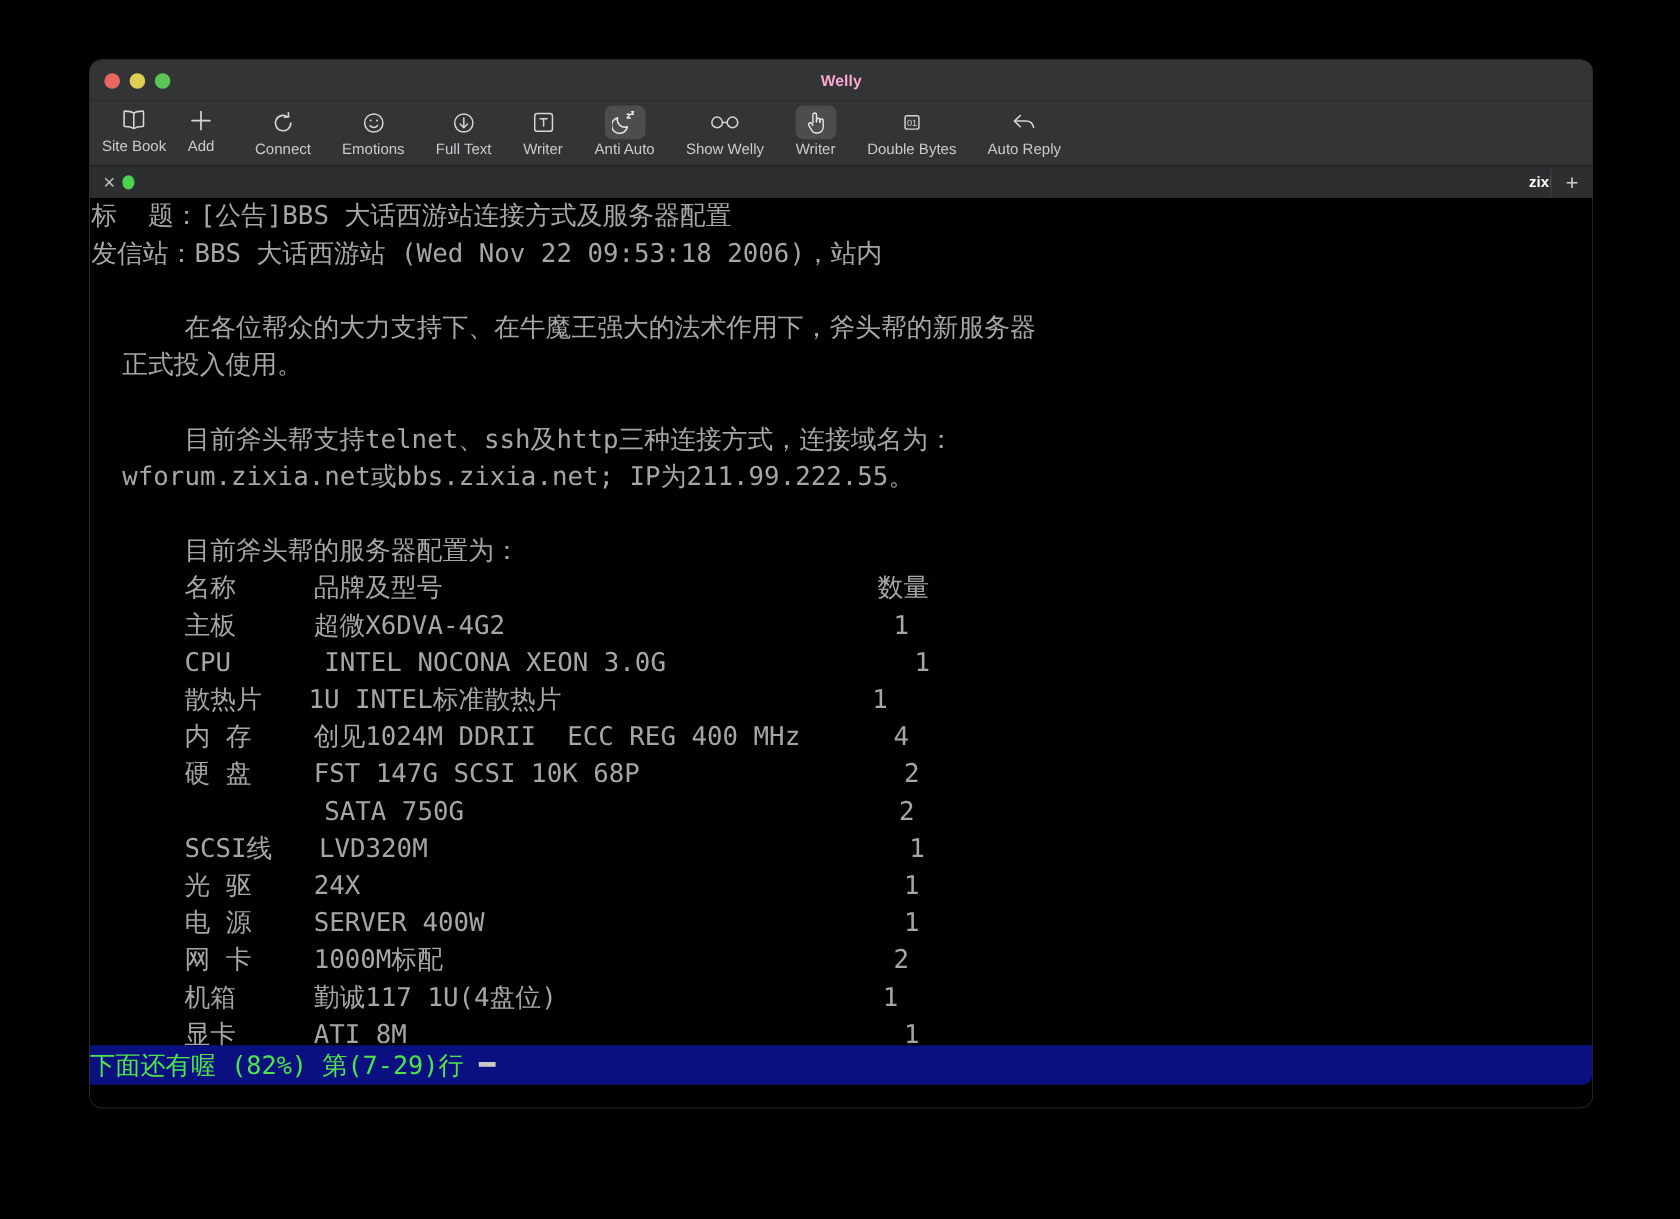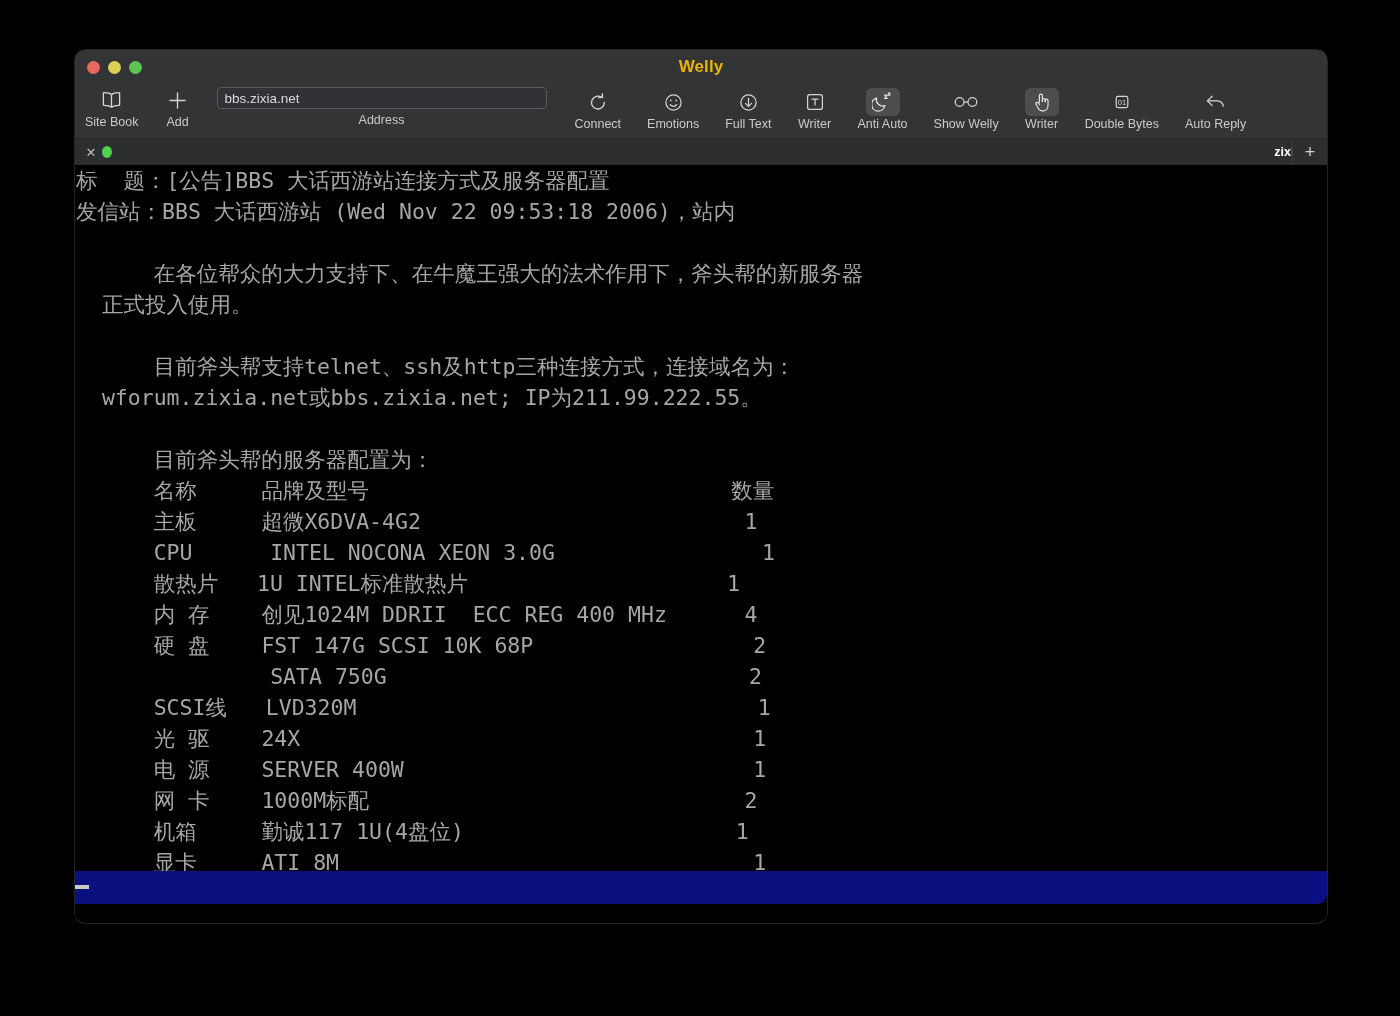--- a/index.html
+++ b/index.html
@@ -53,23 +53,23 @@
   .light {
     width: 13px;
     height: 13px;
     border-radius: 50%;
     display: block;
   }
   .light.red { background: #e8685f; }
   .light.yellow { background: #ddcf54; }
   .light.green { background: #5bc455; }
   .win-title {
-    font-size: 17px;
+    font-size: 13px;
     font-weight: bold;
-    color: #eab308;
+    color: #f9a8d4;
     letter-spacing: 0.1px;
   }
 
   
   .toolbar {
     height: 54px;
     background: #333436;
     display: flex;
     align-items: flex-start;
     padding: 0;
@@ -95,21 +95,21 @@
   .tb-icon-wrap.active {
     background: #4c4d4f;
   }
   .tb-label {
     font-size: 12.5px;
     color: #c9cacb;
     margin-top: 1px;
     white-space: nowrap;
   }
   .tb-sitebook { margin-left: 10px; }
-  .tb-add { margin-left: 22px; }
+  .tb-add { margin-left: 12px; }
 
   .addr-group {
     display: flex;
     flex-direction: column;
     align-items: center;
     margin-left: 22px;
     padding-top: 3px;
   }
   .addr-input {
     width: 330px;
@@ -270,24 +270,20 @@
 
       <div class="tb-item tb-add">
         <span class="tb-icon-wrap">
           <svg class="ic" width="21" height="21" viewBox="0 0 21 21" stroke="#d4d5d6" stroke-width="1.4" stroke-linecap="round">
             <path d="M10.5 3v15M3 10.5h15"></path>
           </svg>
         </span>
         <span class="tb-label">Add</span>
       </div>
 
-      <div class="addr-group">
-        <input class="addr-input" type="text" value="bbs.zixia.net" style="">
-        <span class="addr-label">Address</span>
-      </div>
 
       <div class="tb-right">
 
         <div class="tb-item">
           <span class="tb-icon-wrap">
             <svg class="ic" width="20" height="21" viewBox="0 0 20 21" fill="none" stroke="#d4d5d6" stroke-width="1.35" stroke-linecap="round">
               <path d="M16.3 10.5a6.4 6.4 0 11-2.6-5.1"></path>
               <path d="M14.3 1.8l.2 3.6-3.6.3"></path>
             </svg>
           </span>
@@ -386,18 +382,19 @@
       <span class="tab-close">✕</span>
       <span class="tab-dot"></span>
       <span class="tab-title">zixia bbs</span>
       <span class="tab-plus">+</span>
     </div>
 
     <div class="term">
       <div class="term-text" id="term-text"><div class="term-line">标  题：[公告]BBS 大话西游站连接方式及服务器配置</div><div class="term-line">发信站：BBS 大话西游站 (Wed Nov 22 09:53:18 2006)，站内</div><div class="term-line"></div><div class="term-line">      在各位帮众的大力支持下、在牛魔王强大的法术作用下，斧头帮的新服务器</div><div class="term-line">  正式投入使用。</div><div class="term-line"></div><div class="term-line">      目前斧头帮支持telnet、ssh及http三种连接方式，连接域名为：</div><div class="term-line">  wforum.zixia.net或bbs.zixia.net; IP为211.99.222.55。</div><div class="term-line"></div><div class="term-line">      目前斧头帮的服务器配置为：</div><div class="term-line">      名称     品牌及型号                            数量</div><div class="term-line">      主板     超微X6DVA-4G2                         1</div><div class="term-line">      CPU      INTEL NOCONA XEON 3.0G                1</div><div class="term-line">      散热片   1U INTEL标准散热片                    1</div><div class="term-line">      内 存    创见1024M DDRII  ECC REG 400 MHz      4</div><div class="term-line">      硬 盘    FST 147G SCSI 10K 68P                 2</div><div class="term-line">               SATA 750G                            2</div><div class="term-line">      SCSI线   LVD320M                               1</div><div class="term-line">      光 驱    24X                                   1</div><div class="term-line">      电 源    SERVER 400W                           1</div><div class="term-line">      网 卡    1000M标配                             2</div><div class="term-line">      机箱     勤诚117 1U(4盘位)                     1</div><div class="term-line">      显卡     ATI 8M                                1</div></div>
 
       <div class="statusbar">
+        <span class="sb-green">下面还有喔 (82%) 第(7-29)行 </span>
         <span class="sb-cursor"></span>
       </div>
     </div>
 
   </div>
 </div>
 
 </body></html>

